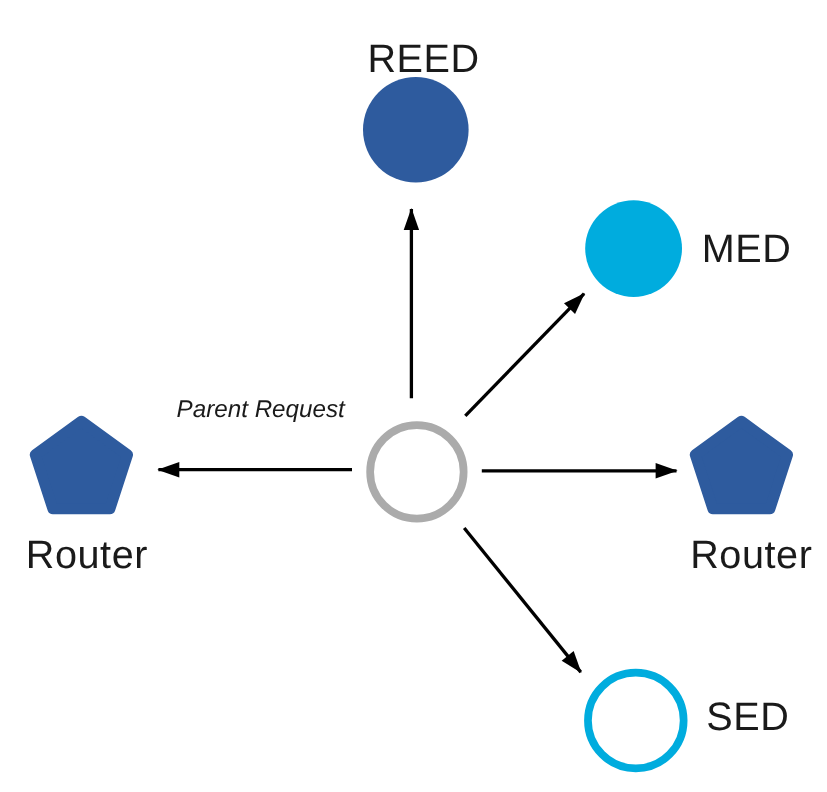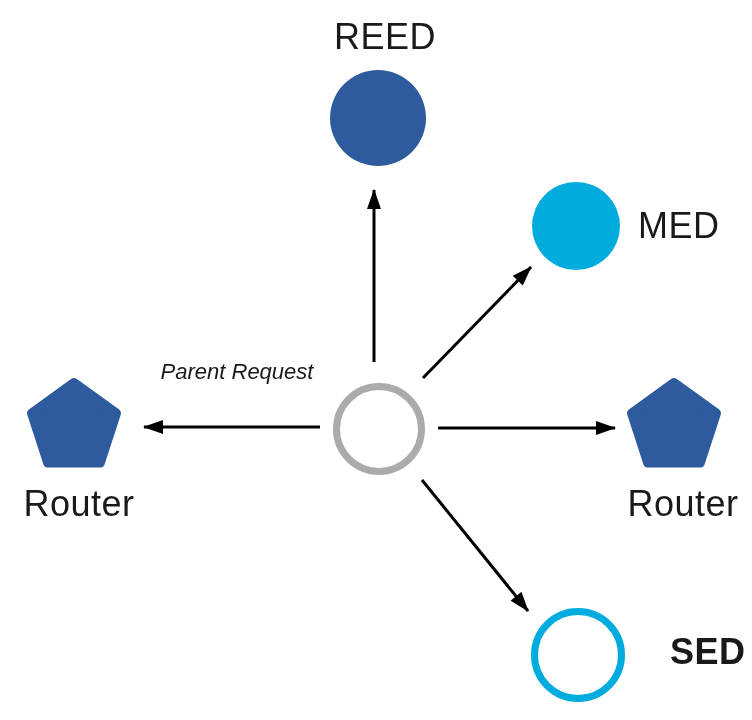--- a/index.html
+++ b/index.html
@@ -35,25 +35,25 @@
     left: 237px;
     top: 359px;
     transform: translateX(-50%);
     font-style: italic;
     font-size: 22px;
     line-height: 26px;
     text-align: right;
     color: #1A1A1A;
     white-space: nowrap;
   }
-  .reed-label   { left: 385px; top: 16px; }
+  .reed-label   { left: 385px; top: 32px; }
   .med-label    { left: 638px; top: 226px; }
   .router-left-label  { left: 79px;  top: 483px; }
   .router-right-label { left: 683px; top: 483px; }
-  .sed-label    { left: 670px; top: 652px; font-weight: bold; }
+  .sed-label    { left: 642px; top: 652px; }
 </style>
 </head>
 <body>
 
 <div class="canvas">
 
   <svg class="diagram-svg" width="752" height="720" viewBox="0 0 752 720">
     <defs>
       <marker id="arrowhead" markerUnits="userSpaceOnUse" markerWidth="22" markerHeight="18" refX="20" refY="9" orient="auto" viewBox="0 0 22 18">
         <path d="M1,2 L21,9 L1,16 Z" fill="#000000"></path>

